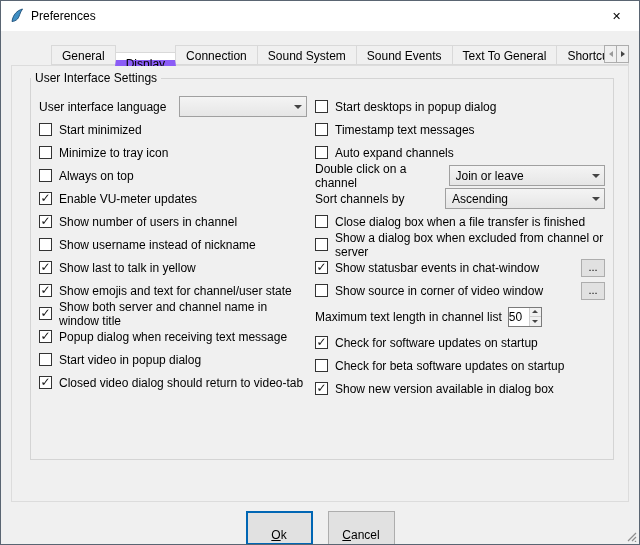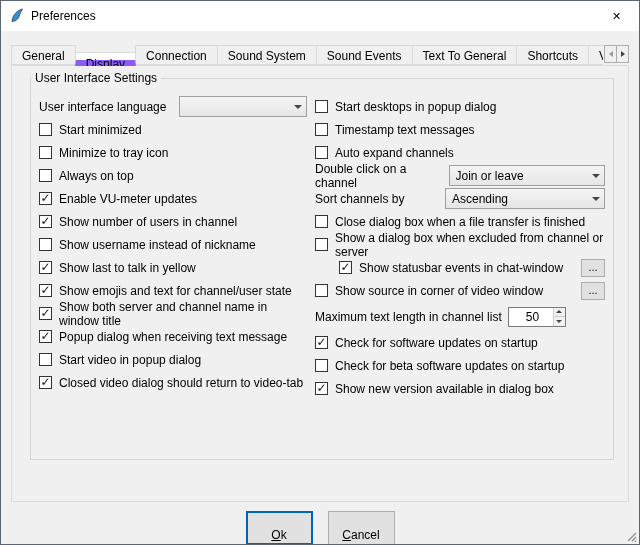--- a/index.html
+++ b/index.html
@@ -11,21 +11,21 @@
   
   .titlebar { height:30px; flex:0 0 30px; background:#fff; display:flex; align-items:center; padding-left:8px; }
   .app-icon { width:16px; height:16px; margin-right:6px; flex:0 0 16px; }
   .title-text { font-size:12px; }
   .close-btn { margin-left:auto; width:45px; height:30px; display:flex; align-items:center; justify-content:center; font-size:11px; }
 
   
   .dialog { flex:1; padding:13px 10px 0; position:relative; }
 
   
-  .tabbar { position:relative; height:22px; margin-bottom:-1px; display:flex; align-items:flex-end; z-index:2; }
+  .tabbar { position:relative; height:22px; margin-bottom:-1px; display:flex; align-items:flex-end; z-index:2;margin-left:40px; }
   .tabs-clip { display:flex; align-items:flex-end; overflow:hidden; width:592px; height:22px; }
   .tab { flex:0 0 auto; white-space:nowrap; height:20px; margin-bottom:1px; padding:3px 10px 0; background:#f0f0f0; border:1px solid #d9d9d9; margin-right:-1px; }
   .tab.selected { height:14px; margin-bottom:0; padding-top:4px; background:#fff; border-bottom:6px solid #8b5cf6; position:relative; z-index:3; }
   .tab-scroller { position:absolute; right:0; bottom:3px; height:18px; display:flex; z-index:4; }
   .scr { width:13px; height:18px; background:#f0f0f0; border:1px solid #adadad; display:flex; align-items:center; justify-content:center; }
   .scr + .scr { margin-left:-1px; }
   .arr-l { width:0; height:0; border-top:3px solid transparent; border-bottom:3px solid transparent; border-right:4px solid #9a9a9a; }
   .arr-r { width:0; height:0; border-top:3px solid transparent; border-bottom:3px solid transparent; border-left:4px solid #444; }
 
   
@@ -50,21 +50,21 @@
   .combo-value { flex:1; white-space:nowrap; overflow:hidden; }
   .combo-arrow { width:0; height:0; border-left:4px solid transparent; border-right:4px solid transparent; border-top:4px solid #444; margin-left:4px; }
   .lang-combo { width:128px; margin-left:auto; }
   .wide-combo { width:160px; margin-left:auto; }
 
   .split { justify-content:space-between; }
   .dots-btn { width:24px; height:18px; background:#e1e1e1; border:1px solid #adadad; font-size:11px; line-height:1; font-family:inherit; }
 
   
   .spinbox { display:flex; height:20px; border:1px solid #7a7a7a; background:#fff; margin-left:6px; }
-  .spin-value { width:44px; display:flex; align-items:center; padding-left:17px; }
+  .spin-value { width:20px; display:flex; align-items:center; padding-left:0; }
   .spin-btns { display:flex; flex-direction:column; width:12px; border-left:1px solid #cfcfcf; }
   .spin-up,.spin-down { flex:1; background:#f0f0f0; display:flex; align-items:center; justify-content:center; }
   .spin-up { border-bottom:1px solid #cfcfcf; }
   .arr-up { width:0; height:0; border-left:3px solid transparent; border-right:3px solid transparent; border-bottom:3px solid #444; }
   .arr-dn { width:0; height:0; border-left:3px solid transparent; border-right:3px solid transparent; border-top:3px solid #444; }
 
   .mt3 { margin-top:3px; }
 
   
   .button-row { margin-top:9px; display:flex; justify-content:center; gap:15px; }
@@ -212,21 +212,21 @@
             <label class="row check-row">
               <span class="cb"></span>
               <span>Close dialog box when a file transfer is finished</span>
             </label>
             <label class="row check-row">
               <span class="cb"></span>
               <span>Show a dialog box when excluded from channel or server</span>
             </label>
 
             <div class="row split">
-              <label class="check-row" style="display:flex;align-items:center;margin-left:24px;">
+              <label class="check-row" style="display:flex;align-items:center;">
                 <span class="cb checked"></span>
                 <span>Show statusbar events in chat-window</span>
               </label>
               <button class="dots-btn">...</button>
             </div>
             <div class="row split">
               <label class="check-row" style="display:flex;align-items:center;">
                 <span class="cb"></span>
                 <span>Show source in corner of video window</span>
               </label>

